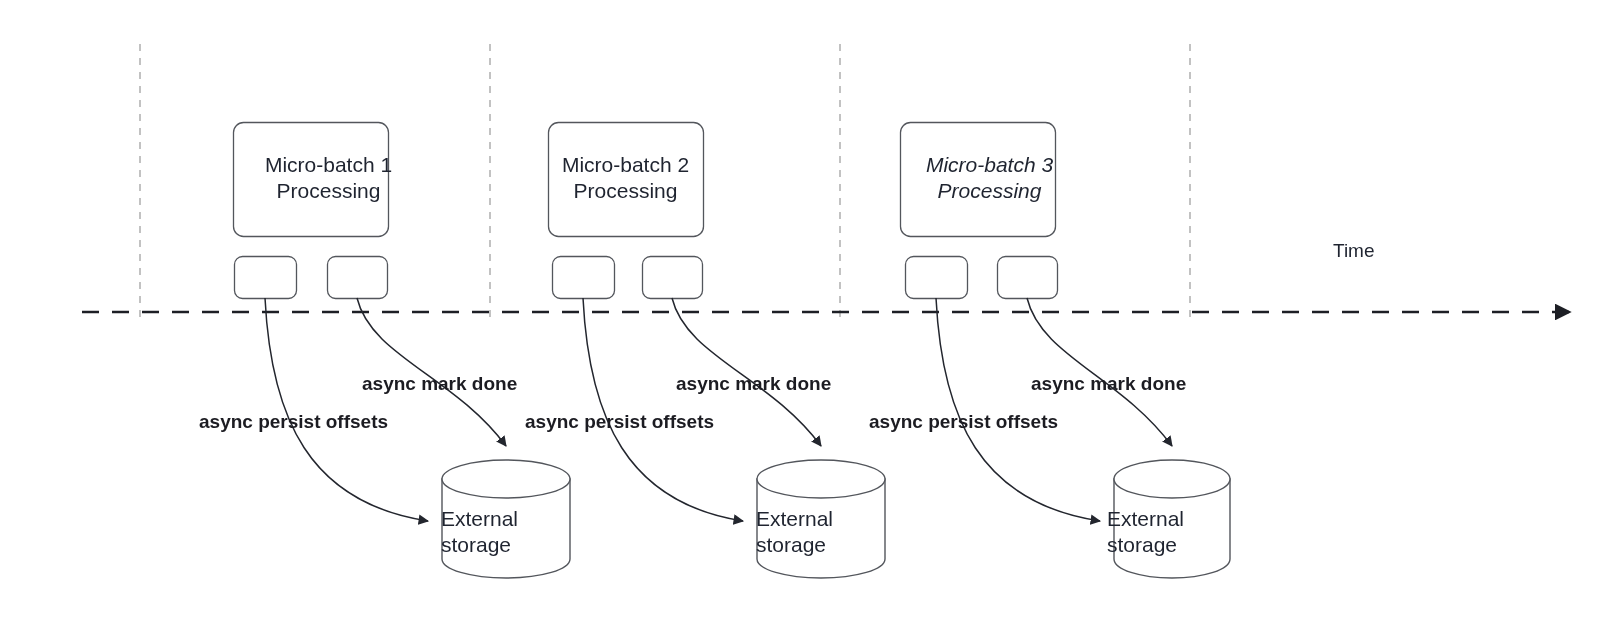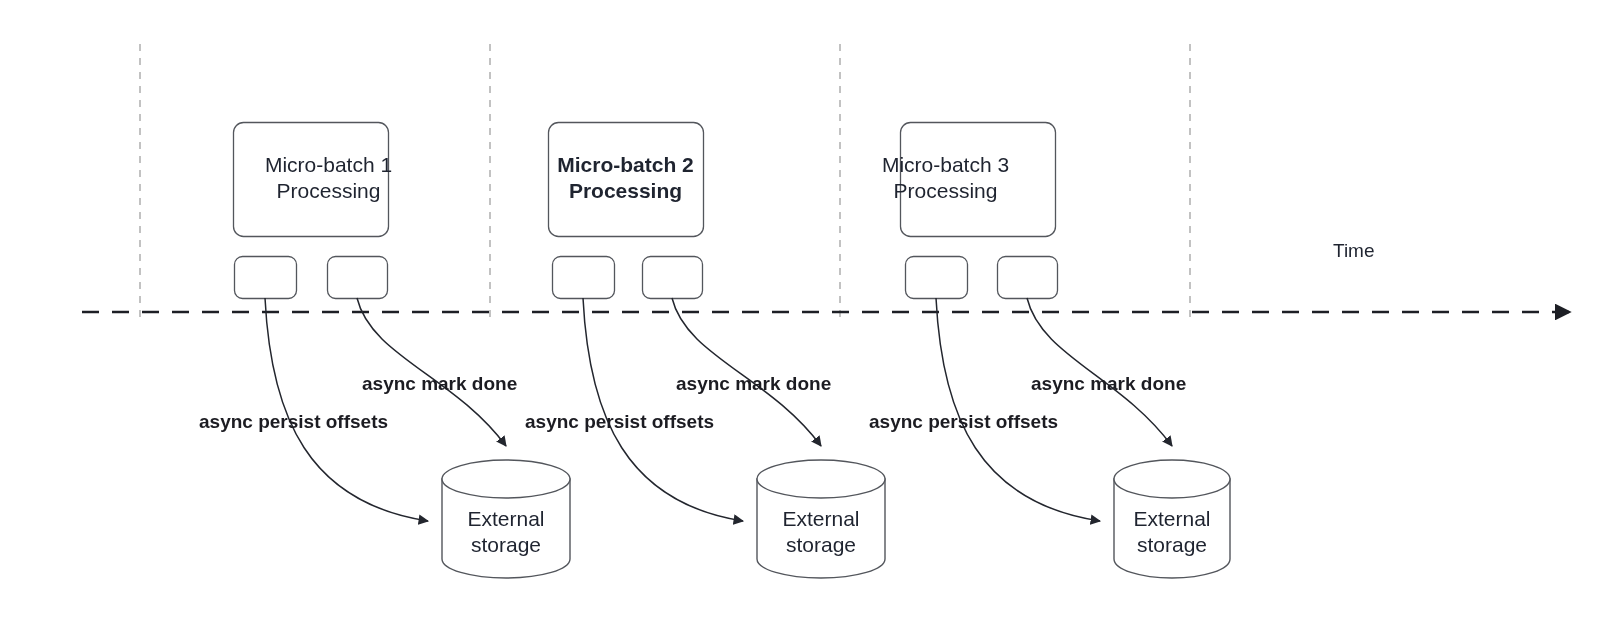--- a/index.html
+++ b/index.html
@@ -8,21 +8,21 @@
   #stage{position:relative;width:1600px;height:642px;background:#ffffff;}
   #canvas{position:absolute;left:0;top:0;width:1600px;height:642px;}
 
   .htext{position:absolute;color:#1f2430;-webkit-font-smoothing:antialiased;}
 
   .batch-label{
     font-size:21px;line-height:26px;text-align:center;
     width:155px;
   }
   .store-label{
-    font-size:21px;line-height:26px;text-align:center;
+    font-size:21px;line-height:26px;text-align:left;
     width:130px;
   }
   .flow-label{
     font-size:19px;font-weight:bold;white-space:nowrap;color:#1c1c22;
   }
   .axis-label{font-size:19px;white-space:nowrap;}
 </style>
 </head>
 <body>
 
@@ -78,35 +78,35 @@
       <div class="htext store-label" style="left: 441px; top: 506px;">
         <div>External</div>
         <div>storage</div>
       </div>
       <div class="htext flow-label" style="left: 199px; top: 411px;">
         <div>async persist offsets</div>
       </div>
       <div class="htext flow-label" style="left: 362px; top: 373px;">
         <div>async mark done</div>
       </div>
-      <div class="htext batch-label" style="left: 548px; top: 152px; width: 155px; font-weight: bold;">
+      <div class="htext batch-label" style="left: 548px; top: 152px; width: 155px;">
         <div>Micro-batch 2</div>
         <div>Processing</div>
       </div>
       <div class="htext store-label" style="left: 756px; top: 506px;">
         <div>External</div>
         <div>storage</div>
       </div>
       <div class="htext flow-label" style="left: 525px; top: 411px;">
         <div>async persist offsets</div>
       </div>
       <div class="htext flow-label" style="left: 676px; top: 373px;">
         <div>async mark done</div>
       </div>
-      <div class="htext batch-label" style="left: 868px; top: 152px; width: 155px;">
+      <div class="htext batch-label" style="left: 912px; top: 152px; width: 155px; font-style: italic;">
         <div>Micro-batch 3</div>
         <div>Processing</div>
       </div>
       <div class="htext store-label" style="left: 1107px; top: 506px;">
         <div>External</div>
         <div>storage</div>
       </div>
       <div class="htext flow-label" style="left: 869px; top: 411px;">
         <div>async persist offsets</div>
       </div>

